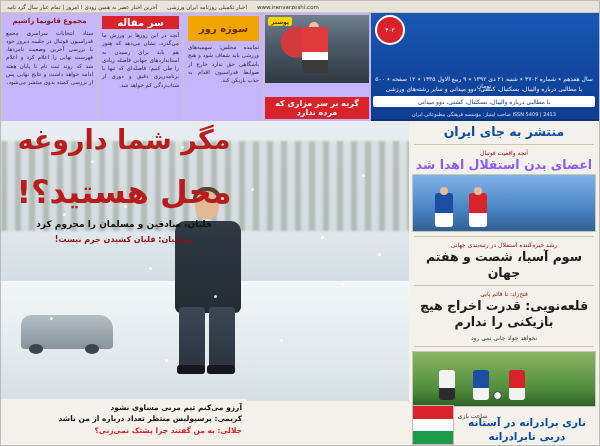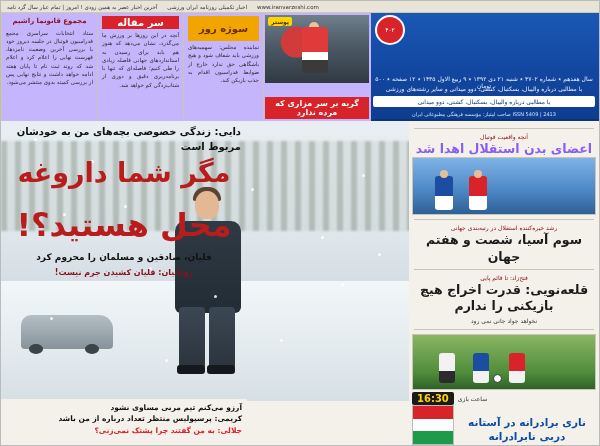--- a/index.html
+++ b/index.html
@@ -373,38 +373,40 @@
       <i style="top:19%;left:88%"></i>
         <i style="top:47%;left:92%"></i>
         <i style="top:78%;left:68%"></i>
       <i style="top:30%;left:30%"></i>
         <i style="top:58%;left:83%"></i>
         <i style="top:85%;left:40%"></i>
     </div>
   </div>
 
   <div class="lead">
-    <div class="kicker">دایی: زندگی خصوصی بچه‌های من به خودشان مربوط است</div>
     <div class="big1">مگر شما داروغه</div>
     <div class="big2">محل هستید؟!</div>
     <div class="sub">قلیان، صادقین و مسلمان را محروم کرد</div>
     <div class="sub2">رویانیان: قلیان کشیدن جرم نیست!</div>
   </div>
 
   <div class="bottomleft">
     <div class="l">آرزو می‌کنم تیم مربی مساوی نشود</div>
     <div class="l">کریمی: پرسپولیس منتظر تعداد درباره از من باشد</div>
     <div class="l red">جلالی: به من گفتند چرا پشتک نمی‌زنی؟</div>
   </div>
 
   <div class="clockbox">16:30</div>
   <div class="yellowbar">۲۵ اسفند با اخراج</div>
 
   <div class="rightcol">
 
+    <div class="r-block">
+      <div class="r-title">منتشر به جای ایران</div>
+    </div>
     <div class="r-rule"></div>
 
     <div class="r-block">
       <div class="r-kicker">آنچه واقعیت فوتبال</div>
       <div class="r-title red">اعضای بدن استقلال اهدا شد</div>
       <div class="r-photo">
         <div class="p1"></div>
         <div class="h1"></div>
         <div class="p2"></div>
         <div class="h2"></div>

